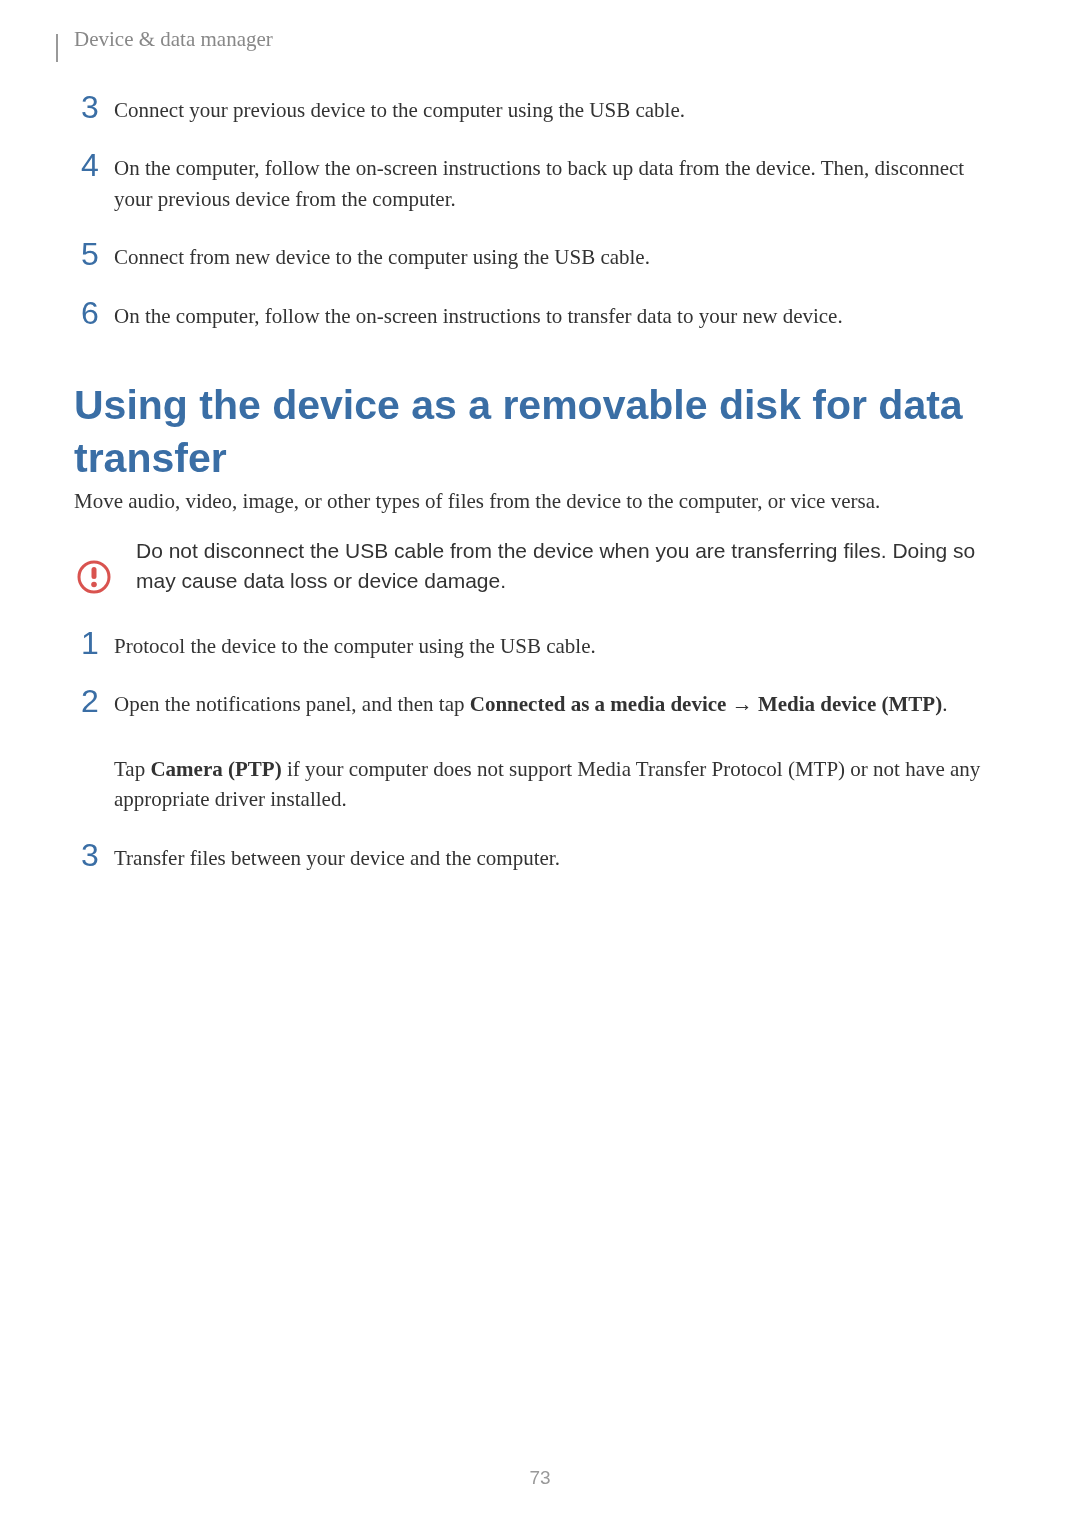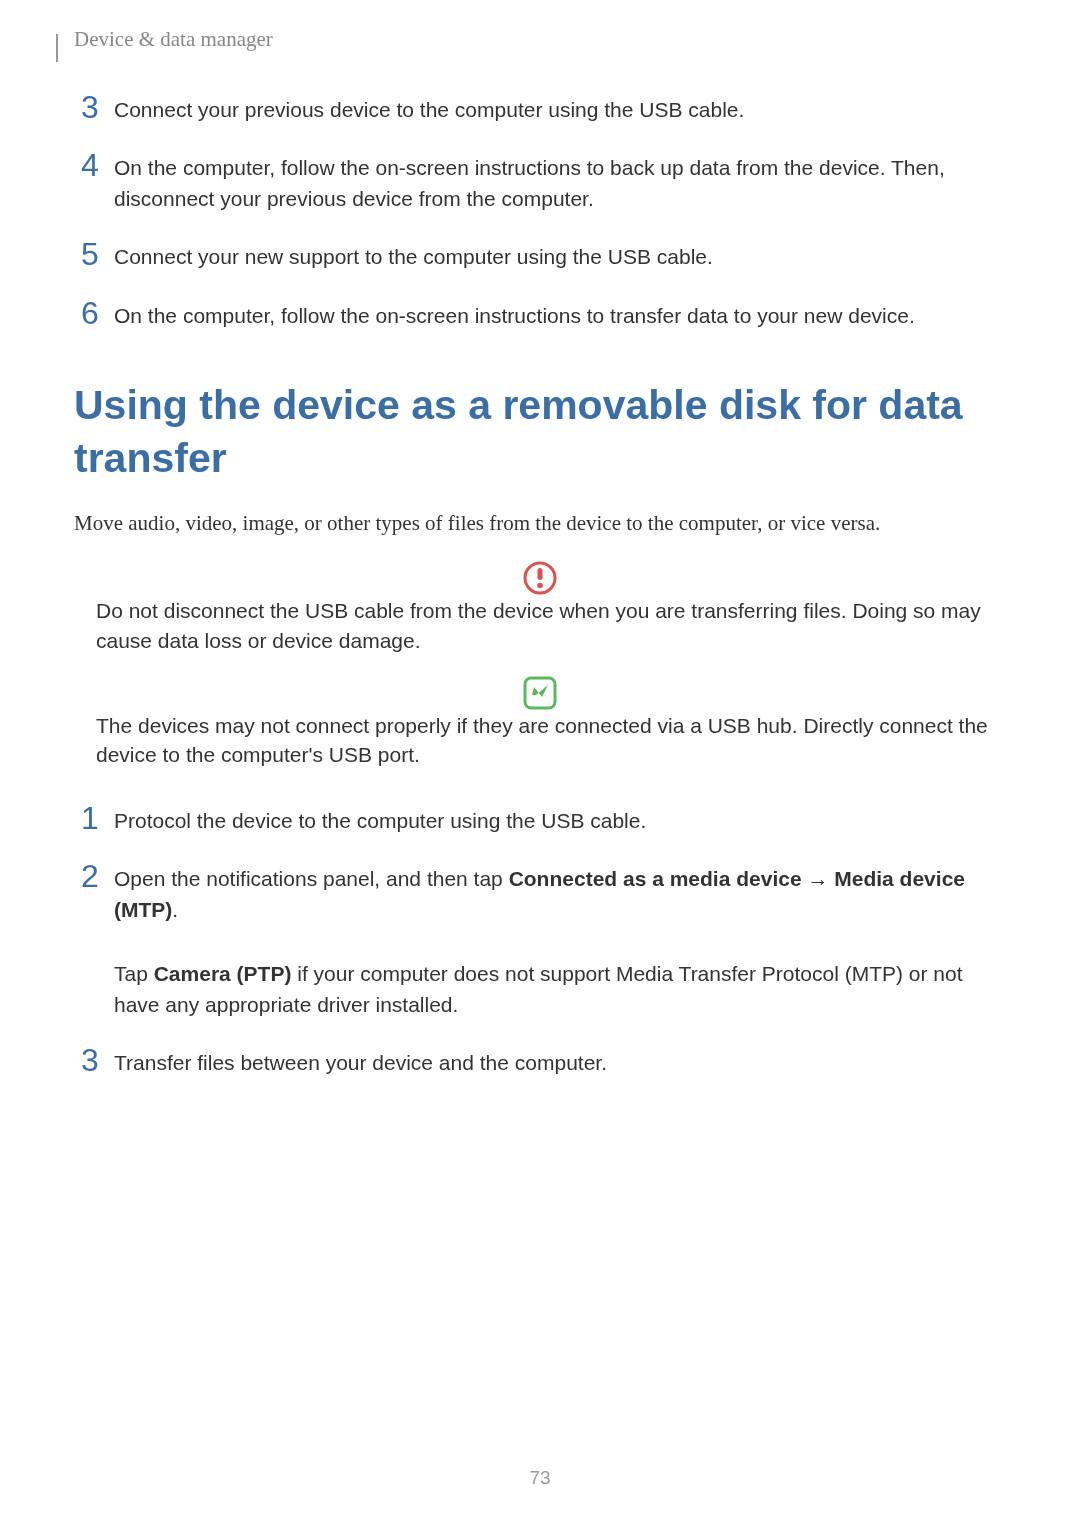--- a/index.html
+++ b/index.html
@@ -59,44 +59,43 @@
       flex-shrink: 0;
       line-height: 1;
       margin-top: -4px;
     }
     .step-text {
       color: #333;
       font-size: 21px;
       line-height: 1.45;
       margin-left: 8px;
       flex: 1;
+      font-family: Liberation Serif, serif;
     }
     .step-text .para {
       margin-top: 34px;
     }
     .section-title {
       color: #3a6ea5;
       font-size: 41px;
       font-weight: 700;
       line-height: 1.3;
       margin-top: 48px;
-      margin-bottom: 22px;
     }
     .intro-text {
       color: #333;
       font-size: 21px;
       line-height: 1.45;
       margin-bottom: 20px;
       font-family: Liberation Serif, serif;
     }
     .note-block {
       display: flex;
-      align-items: center;
+      align-items: flex-end;
       margin-bottom: 18px;
-      flex-direction: column;
     }
     .note-icon-wrap {
       width: 40px;
       flex-shrink: 0;
       display: flex;
       justify-content: center;
       padding-top: 2px;
     }
     .note-text {
       color: #333;
@@ -139,21 +138,21 @@
     <li class="step-item">
       <span class="step-num">3</span>
       <div class="step-text">Connect your previous device to the computer using the USB cable.</div>
     </li>
     <li class="step-item">
       <span class="step-num">4</span>
       <div class="step-text">On the computer, follow the on-screen instructions to back up data from the device. Then, disconnect your previous device from the computer.</div>
     </li>
     <li class="step-item">
       <span class="step-num">5</span>
-      <div class="step-text">Connect your new support to the computer using the USB cable.</div>
+      <div class="step-text">Connect from new device to the computer using the USB cable.</div>
     </li>
     <li class="step-item">
       <span class="step-num">6</span>
       <div class="step-text">On the computer, follow the on-screen instructions to transfer data to your new device.</div>
     </li>
   </ul>
 
   <h2 class="section-title">Using the device as a removable disk for data transfer</h2>
 
   <p class="intro-text">Move audio, video, image, or other types of files from the device to the computer, or vice versa.</p>
@@ -162,29 +161,20 @@
     <div class="note-icon-wrap">
       <svg width="36" height="36" viewBox="0 0 36 36">
         <circle cx="18" cy="18" r="15" fill="none" stroke="#d9534f" stroke-width="3"></circle>
         <rect x="15.5" y="8" width="5" height="12" rx="2.5" fill="#d9534f"></rect>
         <circle cx="18" cy="25.5" r="2.8" fill="#d9534f"></circle>
       </svg>
     </div>
     <div class="note-text">Do not disconnect the USB cable from the device when you are transferring files. Doing so may cause data loss or device damage.</div>
   </div>
 
-  <div class="note-block">
-    <div class="note-icon-wrap">
-      <svg width="36" height="36" viewBox="0 0 36 36">
-        <rect x="3" y="3" width="30" height="30" rx="6" fill="none" stroke="#5cb85c" stroke-width="3"></rect>
-        <path d="M 10 20 L 12 12 L 20 22 L 26 10 L 14 20 Z" fill="#5cb85c"></path>
-      </svg>
-    </div>
-    <div class="note-text">The devices may not connect properly if they are connected via a USB hub. Directly connect the device to the computer's USB port.</div>
-  </div>
 
   <ul class="step-list-2">
     <li class="step-item">
       <span class="step-num">1</span>
       <div class="step-text">Protocol the device to the computer using the USB cable.</div>
     </li>
     <li class="step-item">
       <span class="step-num">2</span>
       <div class="step-text">
         <span>Open the notifications panel, and then tap </span><span class="bold">Connected as a media device</span><span class="arrow"> → </span><span class="bold">Media device (MTP)</span><span>.</span>

